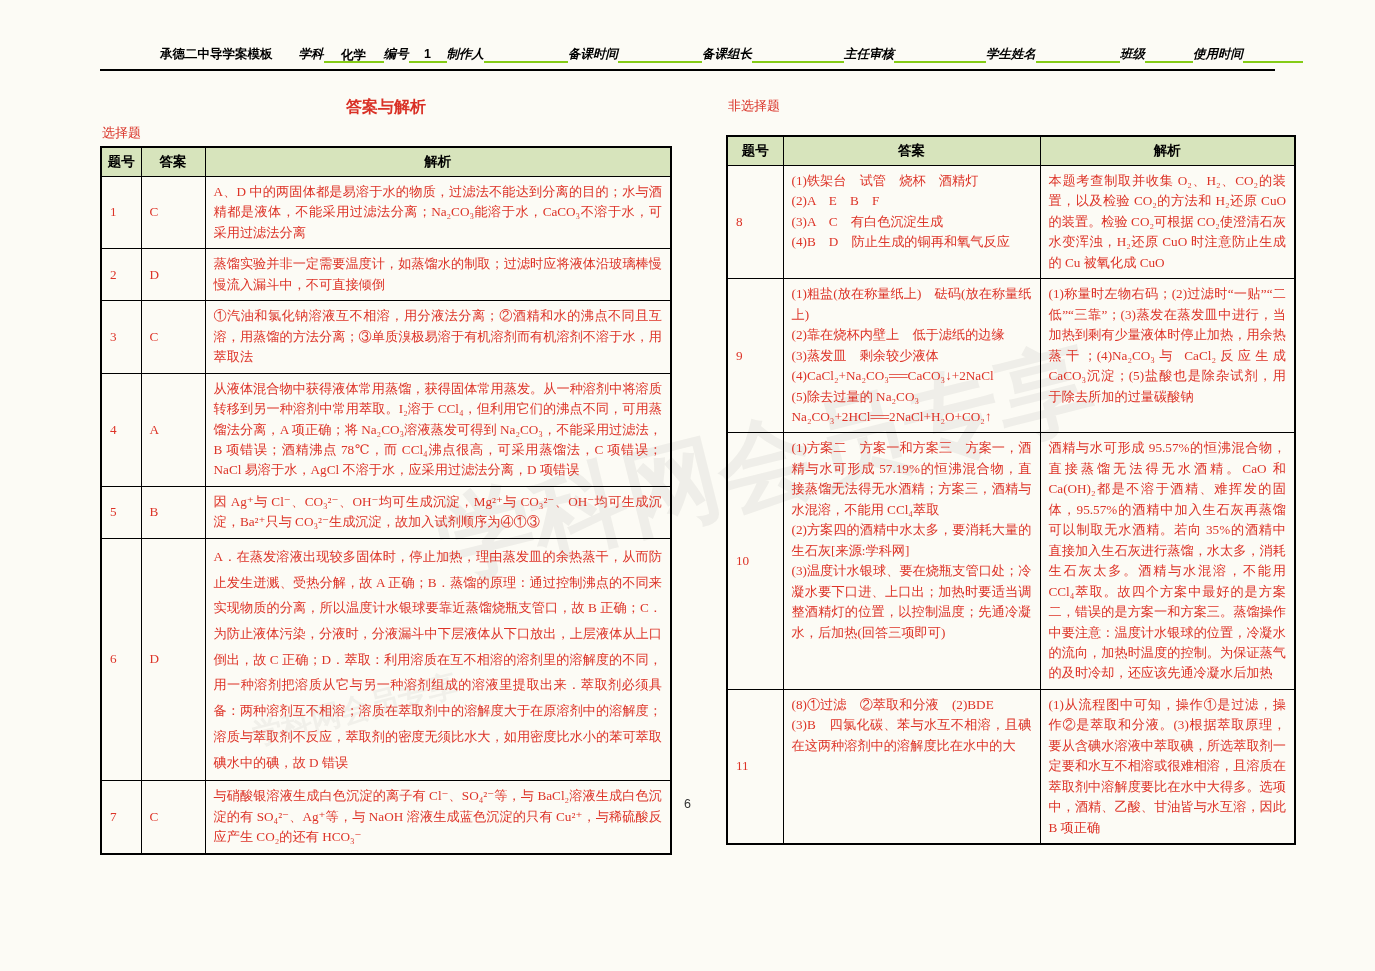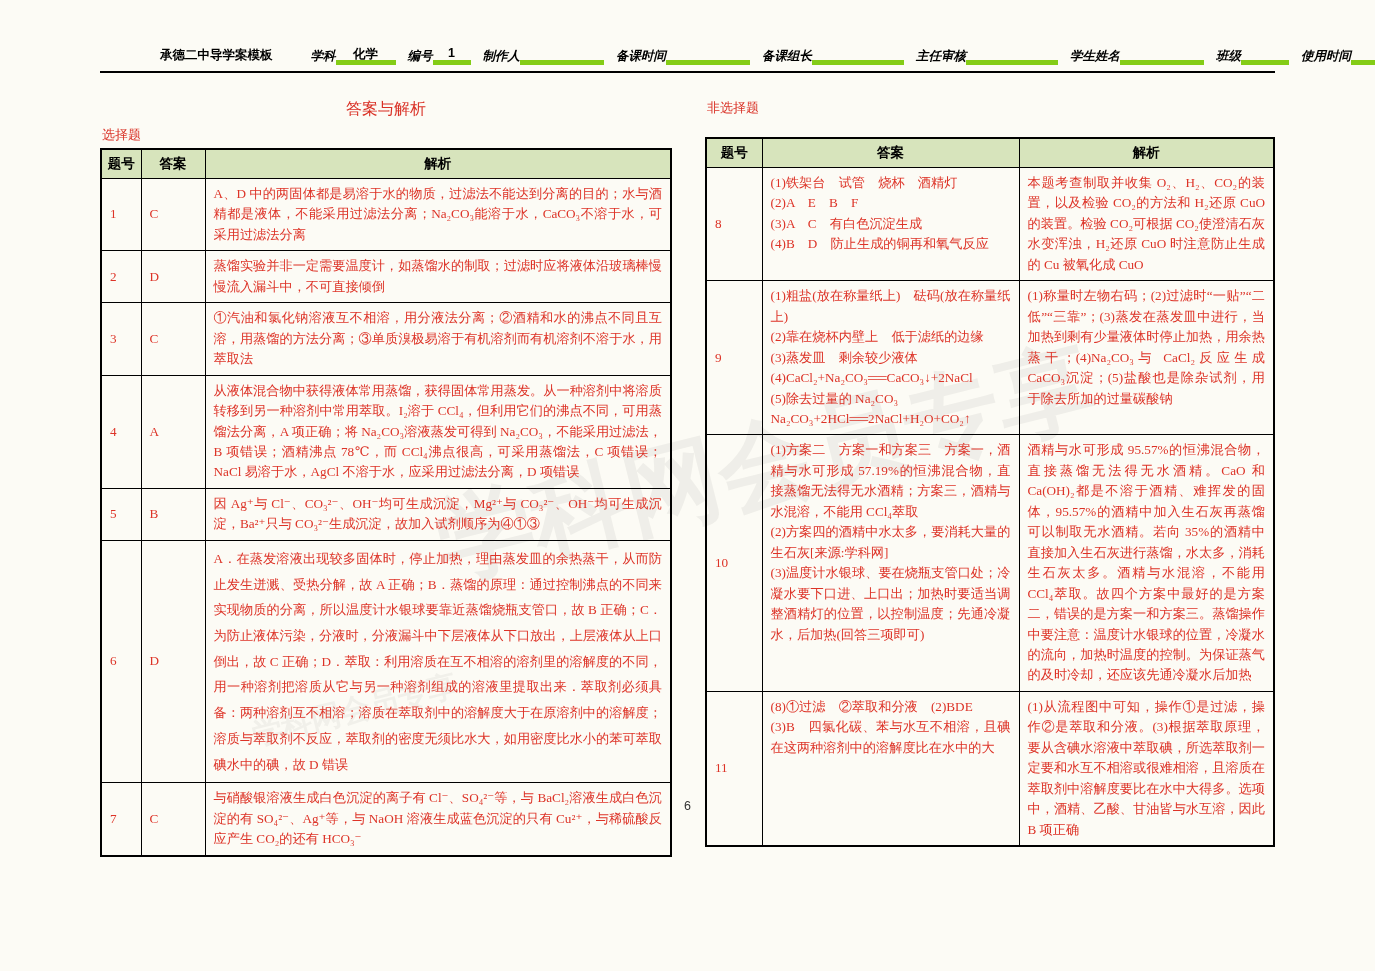--- a/index.html
+++ b/index.html
@@ -11,43 +11,43 @@
     background:#fcfbf5;
     box-sizing:border-box;
     padding:46px 100px 0 100px;
     font-family:"Liberation Serif","DejaVu Serif",serif;
     color:#000;
     overflow:hidden;
   }
   
   .hdr{
     display:flex;
-    align-items:center;
+    align-items:flex-start;
     flex-wrap:nowrap;
     padding-left:60px;
     font-family:"Liberation Sans","DejaVu Sans",sans-serif;
     font-weight:bold;
     font-size:12.5px;
     white-space:nowrap;
-    gap:12px;
+    gap:0;
   }
   .hdr .school{margin-right:26px;}
   .hdr .fld{display:inline-flex;align-items:flex-end;}
   .hdr .fld b{font-weight:bold;font-style:italic;}
-  .u{display:inline-block;border-bottom:5px solid #84cc16;text-align:center;height:14px;}
+  .u{display:inline-block;border-bottom:2px solid #84cc16;text-align:center;height:14px;}
   .w38{width:38px;}.w48{width:48px;}.w60{width:60px;}.w84{width:84px;}.w92{width:92px;}
   .rule{border:none;border-top:2.2px solid #000;margin:6px 0 0 0;}
   
   .cols{display:flex;gap:33px;padding-top:26px;align-items:flex-start;}
   .col-left{width:572px;flex:0 0 572px;}
-  .col-right{width:570px;flex:0 0 570px;}
+  .col-right{width:570px;flex:0 0 570px;margin-left:21px;}
   .l-title{
     text-align:center;
     color:#d93025;
-    font-weight:normal;
+    font-weight:bold;
     font-size:16px;
     font-family:"Liberation Sans","DejaVu Sans",sans-serif;
     margin:0 0 6px 0;
   }
   .subtitle{
     color:#d93025;
     font-size:13px;
     margin:0 0 4px 2px;
   }
   .col-right .subtitle{margin-bottom:20px;}

